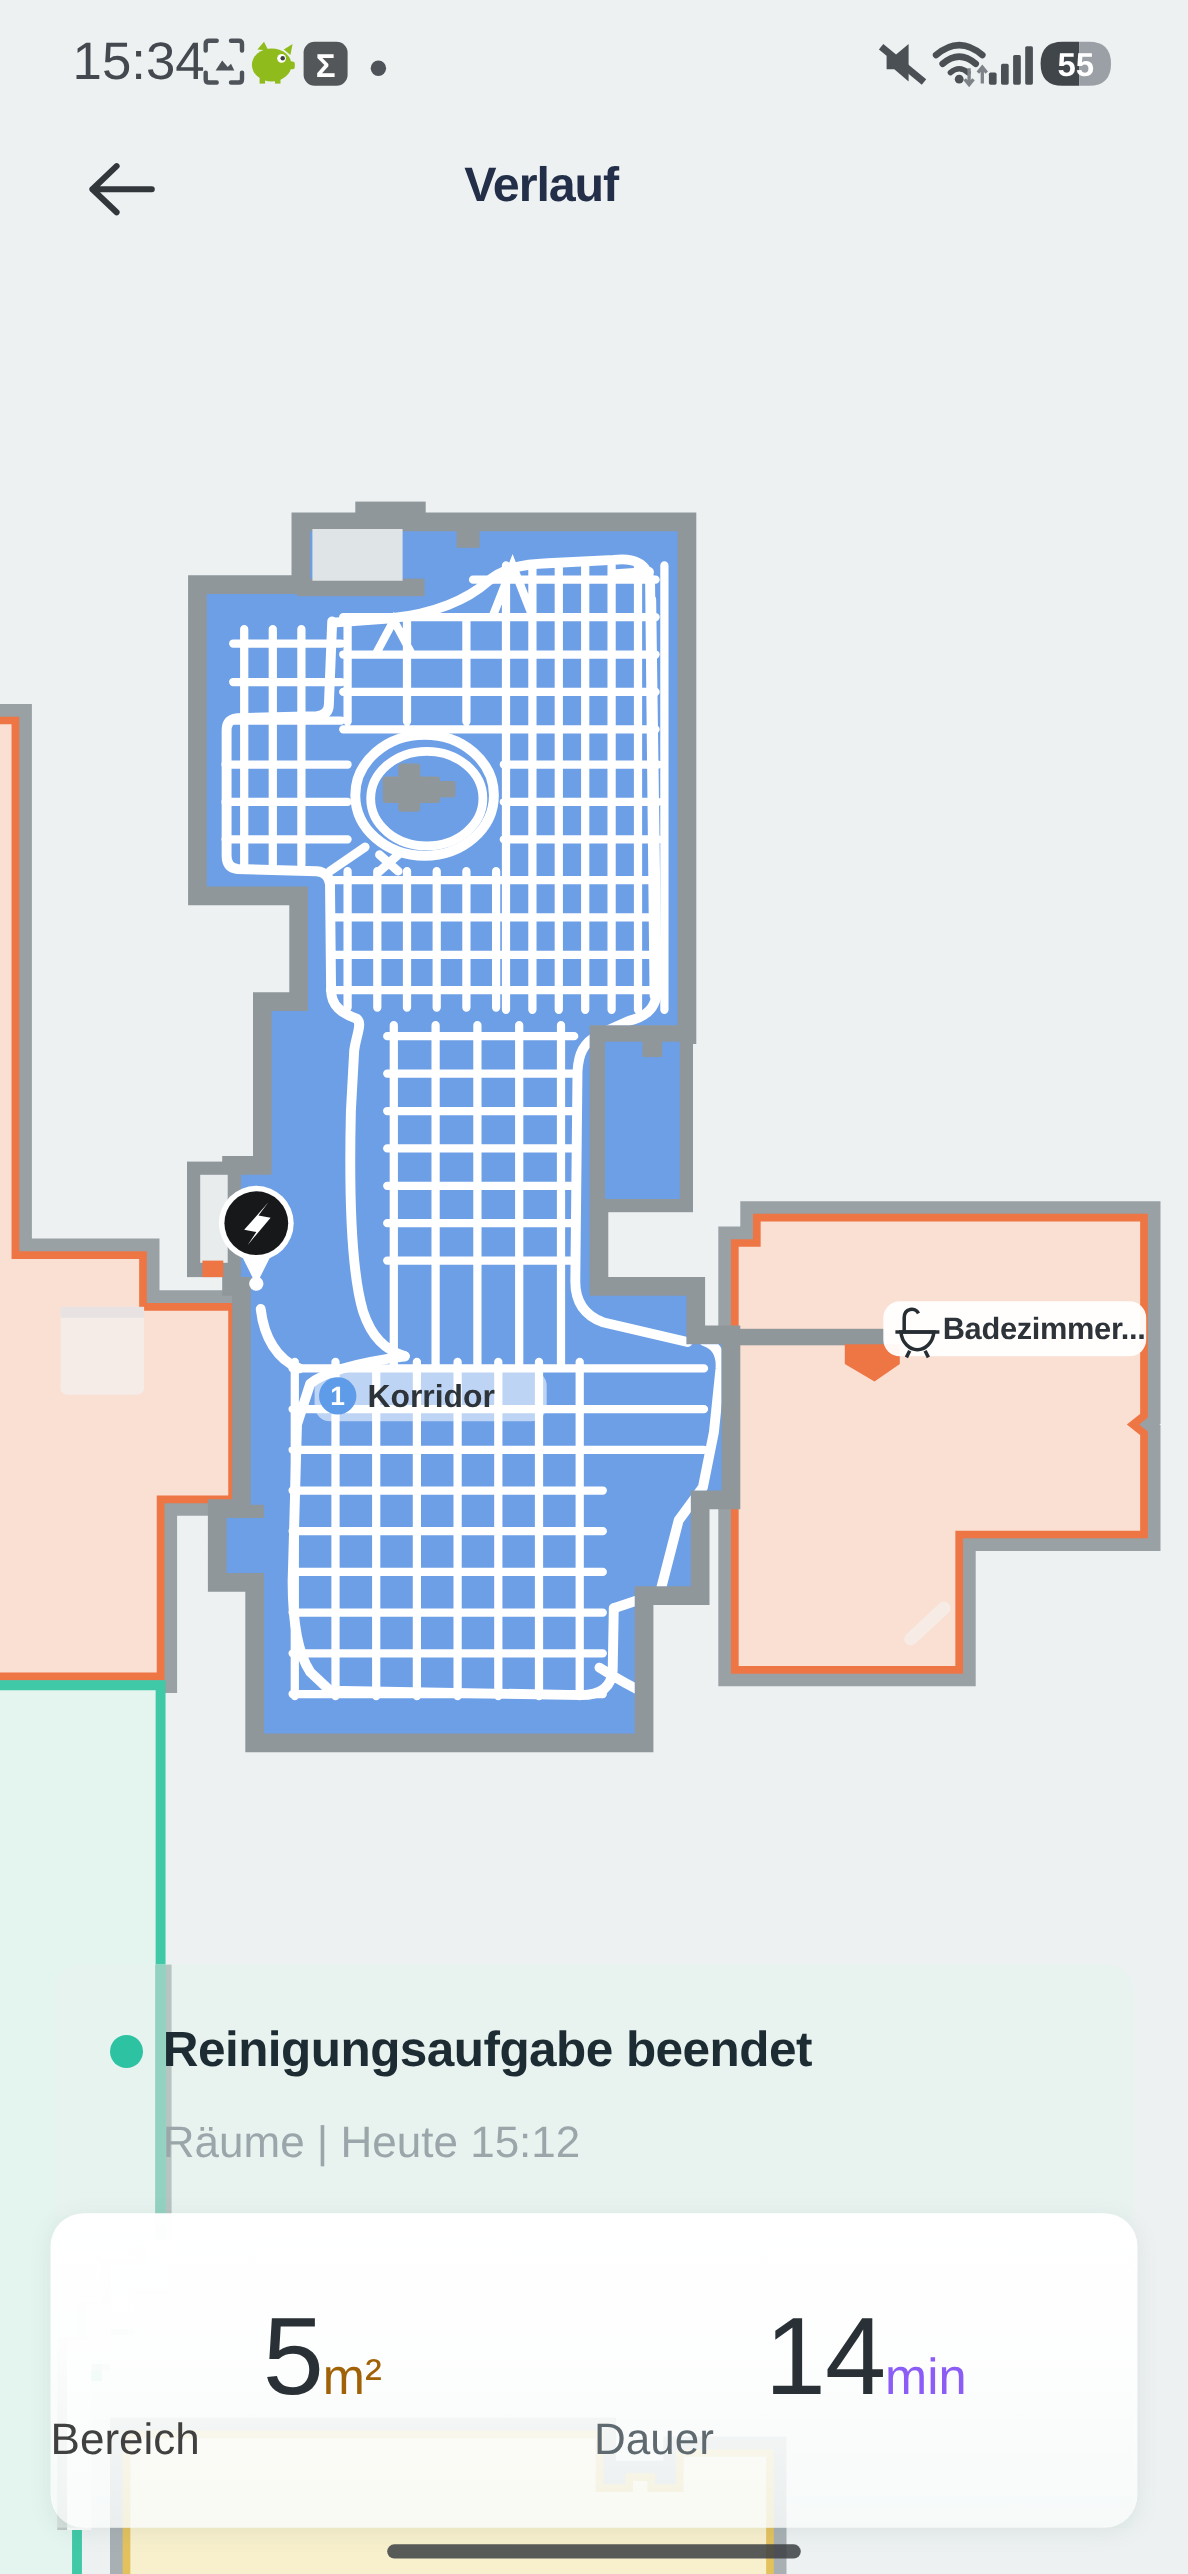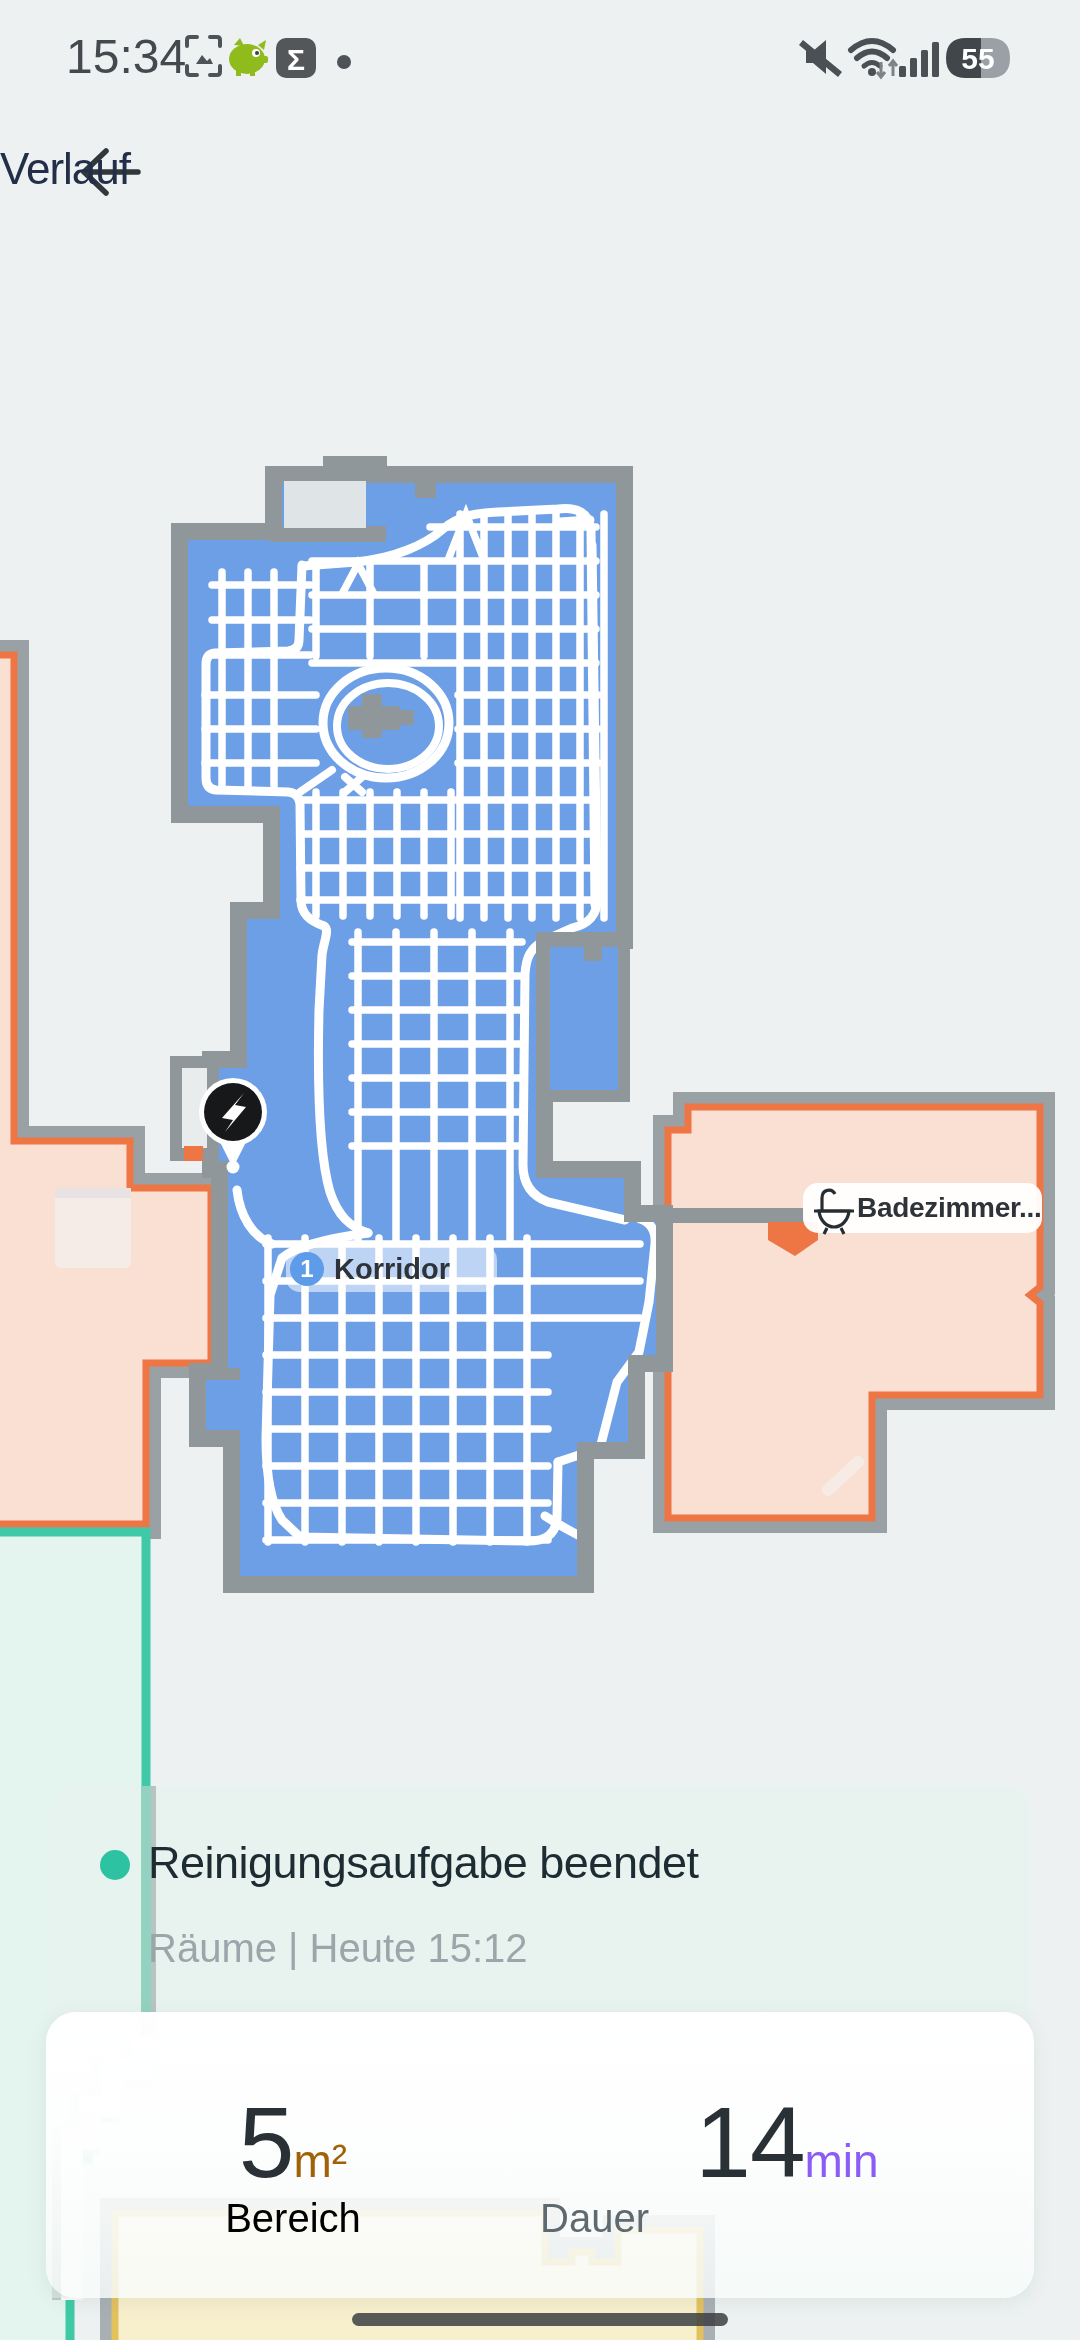--- a/index.html
+++ b/index.html
@@ -151,31 +151,31 @@
       <path d="M981,38 L990,38 Q1010,38 1010,58 Q1010,78 990,78 L981,78 Z" fill="#9aa0a5"></path>
       <text x="978" y="69" font-size="30" font-weight="bold" fill="#fff" text-anchor="middle" font-family="Liberation Sans, sans-serif">55</text>
     </g>
   </svg>
 </div>
 
 <div style="position:absolute;left:0;top:100px;width:1080px;height:130px">
   <svg width="170" height="60" style="position:absolute;left:70px;top:42px">
     <path d="M14,30 L68,30 M14,30 L36,9 M14,30 L36,51" stroke="#32373c" stroke-width="5.5" fill="none" stroke-linecap="round" stroke-linejoin="round"></path>
   </svg>
-  <div style="position:absolute;left:0;top:47px;width:984px;font-size:44px;line-height:1;font-weight:normal;color:#232f48;letter-spacing:-1px">Verlauf</div>
+  <div style="position:absolute;left:0;top:47px;width:984px;text-align:center;font-size:44px;line-height:1;font-weight:bold;color:#232f48;letter-spacing:-1px">Verlauf</div>
 </div>
 
 <div style="position:absolute;left:50px;top:1786px;width:980px;height:512px;border-radius:24px 24px 0 0;background:rgba(229,242,238,0.55)"></div>
 <div style="position:absolute;left:50px;top:1786px;width:980px;height:228px;border-radius:24px 24px 0 0;background:rgba(231,243,239,0.88)"></div>
 <div style="position:absolute;left:141px;top:1786px;width:10px;height:250px;background:rgba(72,180,150,0.50)"></div>
 <div style="position:absolute;left:151px;top:1786px;width:5px;height:250px;background:rgba(110,125,122,0.40)"></div>
 <div style="position:absolute;left:100px;top:1850px;width:30px;height:30px;border-radius:50%;background:#2cc2a2"></div>
-<div style="position:absolute;left:148px;top:1838px;font-size:45px;line-height:50px;font-weight:normal;color:#1d2b33;letter-spacing:-0.5px">Reinigungsaufgabe beendet</div>
+<div style="position:absolute;left:148px;top:1838px;font-size:45px;line-height:50px;font-weight:bold;color:#1d2b33;letter-spacing:-0.5px">Reinigungsaufgabe beendet</div>
 <div style="position:absolute;left:148px;top:1926px;font-size:40px;line-height:44px;color:#9aa6aa">Räume | Heute 15:12</div>
 <div style="position:absolute;left:46px;top:2012px;width:988px;height:286px;border-radius:30px;background:linear-gradient(180deg,rgba(255,255,255,0.99) 0%,rgba(255,255,255,0.93) 42%,rgba(255,255,255,0.60) 100%);box-shadow:0 4px 20px rgba(90,110,105,0.10)"></div>
 <div style="position:absolute;left:46px;top:2085px;width:494px;text-align:center">
   <span style="font-size:100px;color:#2a3136;letter-spacing:-1px">5</span><span style="font-size:46px;color:#a16207">m²</span>
 </div>
-<div style="position:absolute;left:46px;top:2196px;width:494px;text-align:center;font-size:40px;color:#000000">Bereich</div>
+<div style="position:absolute;left:46px;top:2196px;width:494px;font-size:40px;color:#404040">Bereich</div>
 <div style="position:absolute;left:540px;top:2085px;width:494px;text-align:center">
   <span style="font-size:100px;color:#2a3136;letter-spacing:-1px">14</span><span style="font-size:46px;color:#8b5cf6">min</span>
 </div>
 <div style="position:absolute;left:540px;top:2196px;width:494px;font-size:40px;color:#5f6a70">Dauer</div>
 <div style="position:absolute;left:352px;top:2313px;width:376px;height:13px;border-radius:7px;background:rgba(60,64,67,0.85)"></div>
 </body></html>

